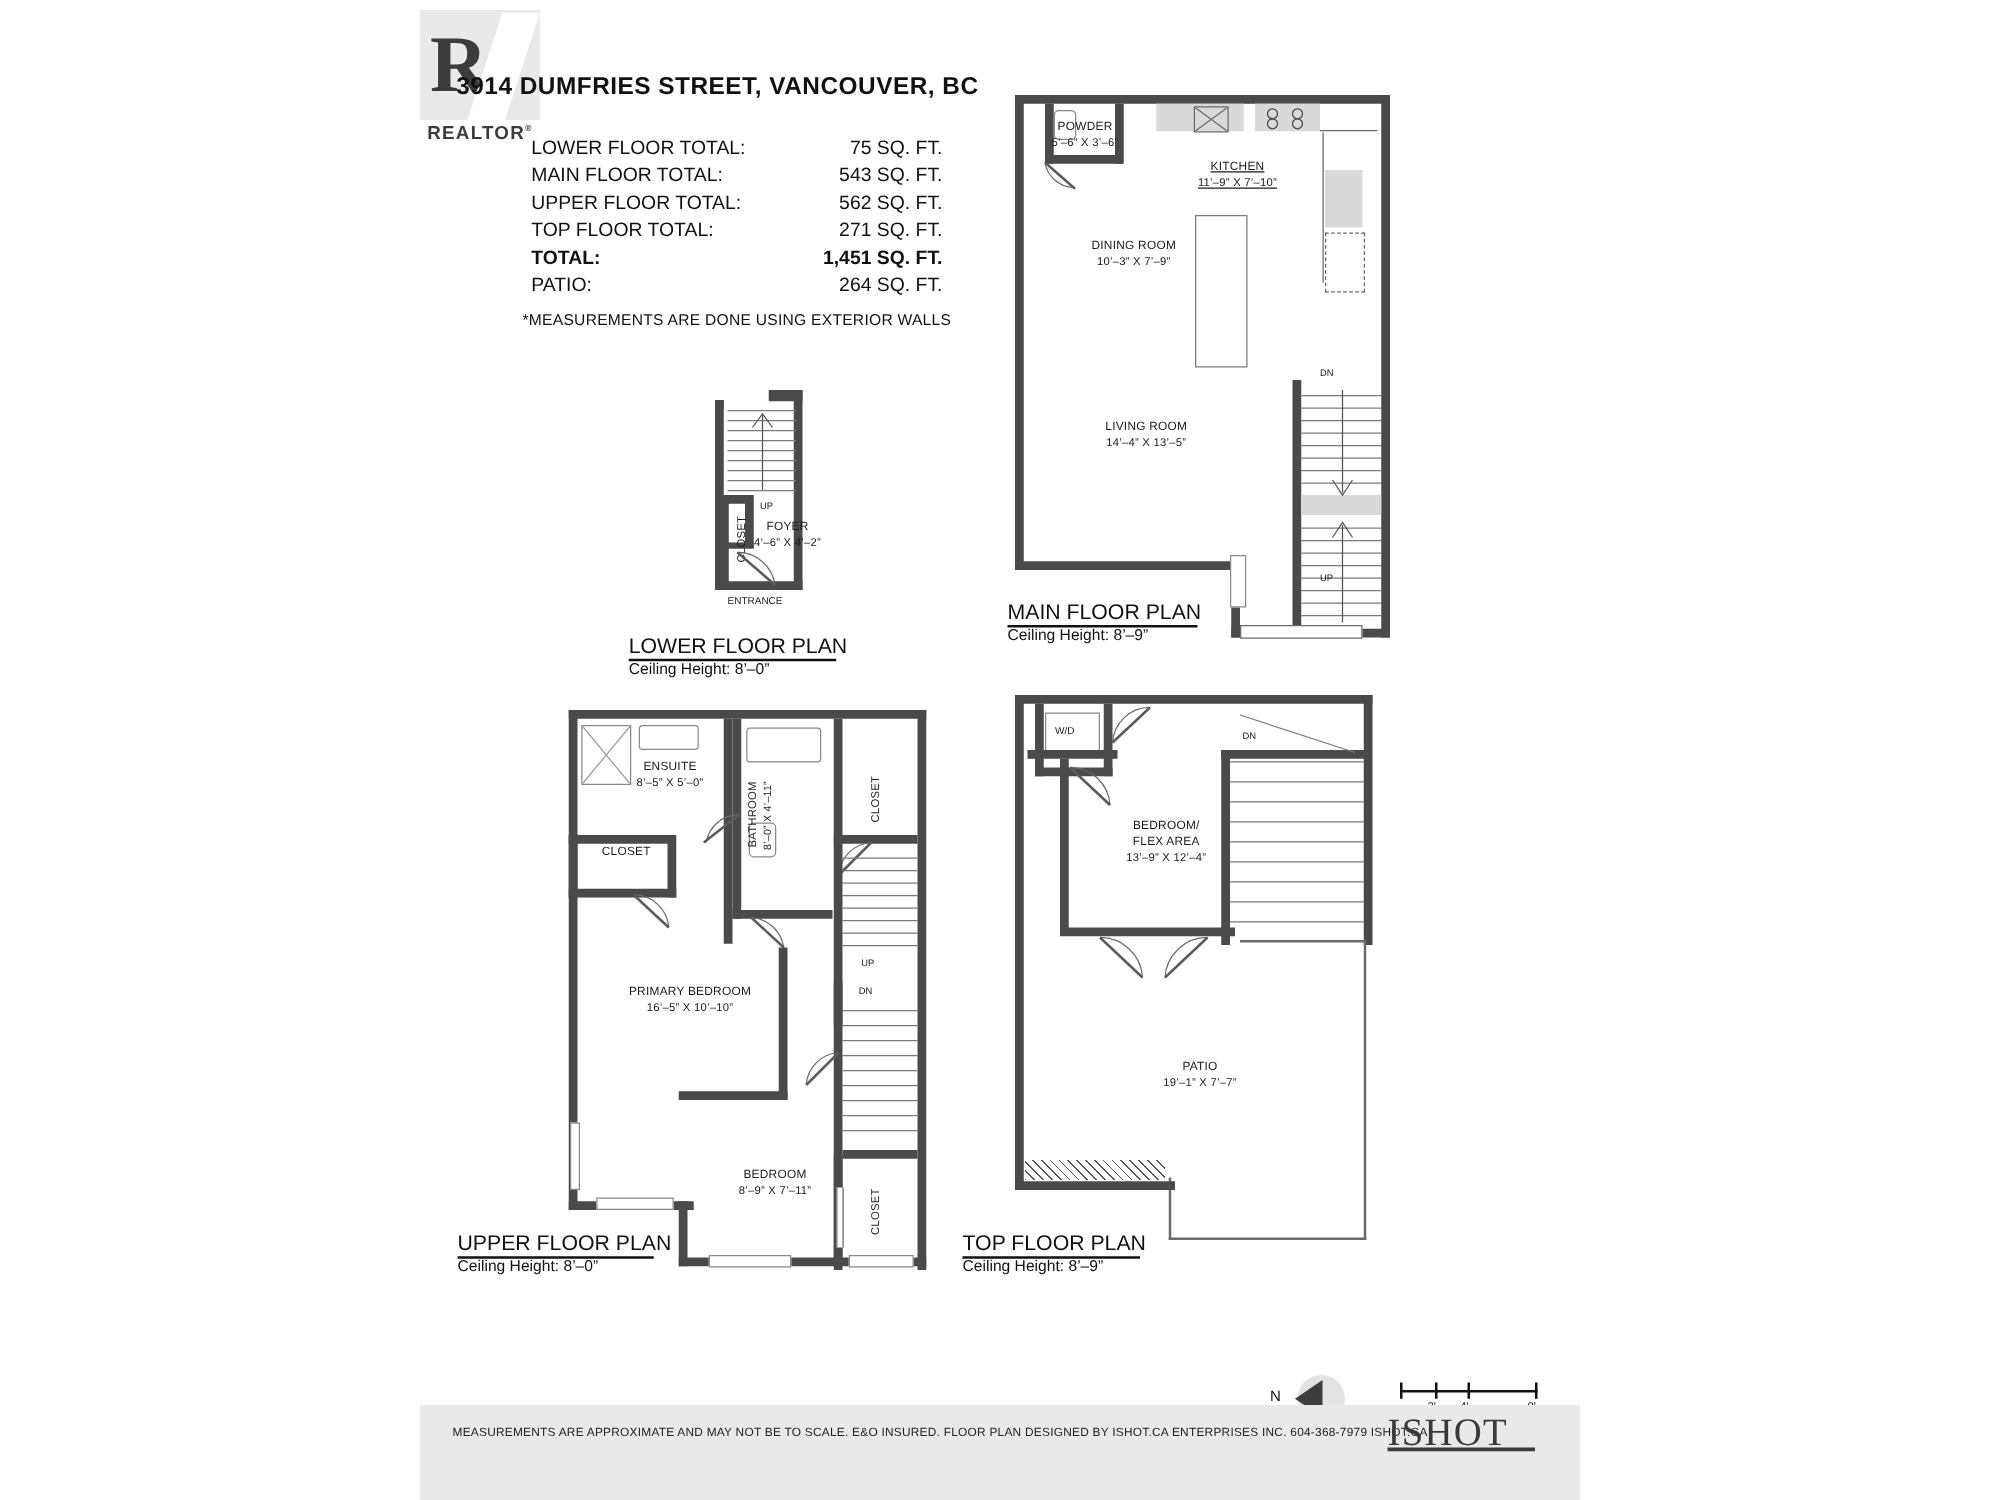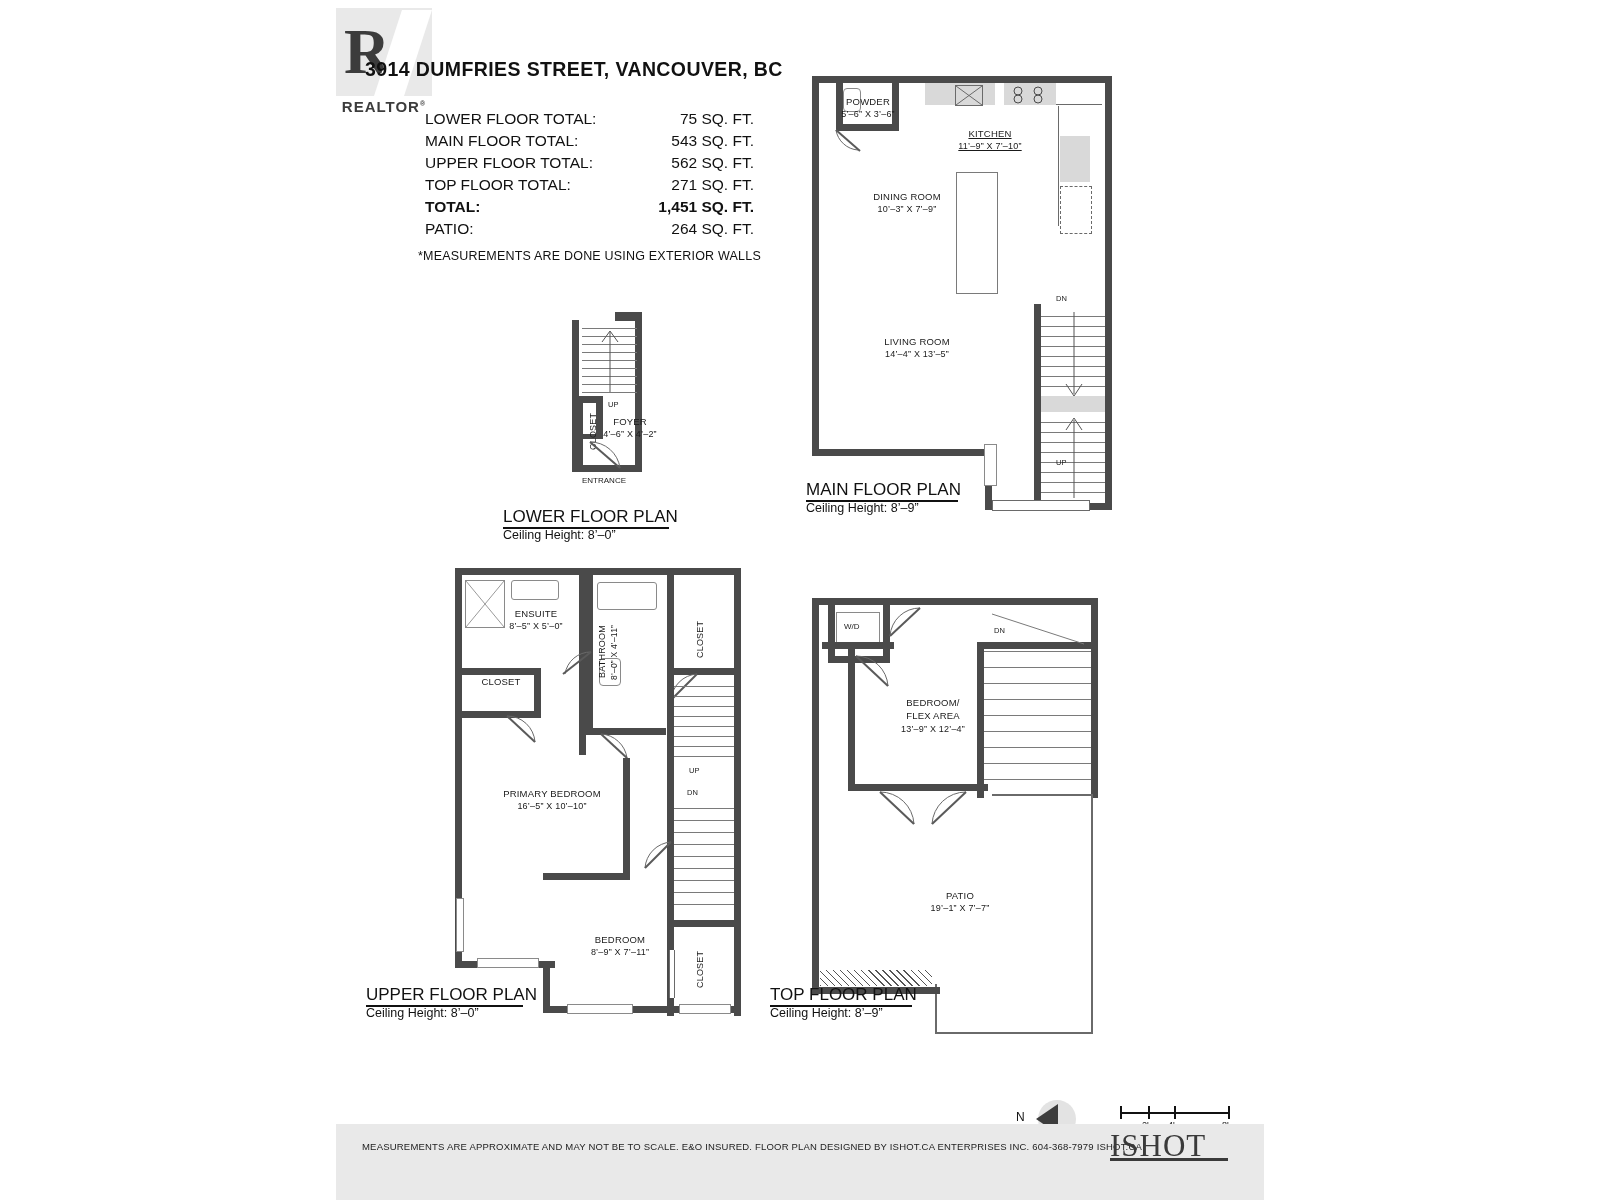--- a/index.html
+++ b/index.html
@@ -361,21 +361,21 @@
     <div class="abs" style="left:1px;top:330px;width:6px;height:52px;background:#fff;border:1px solid #8a8a8a;"></div>
     <div class="abs" style="left:22px;top:390px;width:60px;height:8px;background:#fff;border:1px solid #8a8a8a;"></div>
     <div class="abs" style="left:112px;top:436px;width:64px;height:8px;background:#fff;border:1px solid #8a8a8a;"></div>
     <div class="abs" style="left:224px;top:436px;width:50px;height:8px;background:#fff;border:1px solid #8a8a8a;"></div>
   </div>
 
   <div class="plan-title" style="left:366px;top:985px;">UPPER FLOOR PLAN</div>
   <div class="underline" style="left:366px;top:1005px;width:157px;"></div>
   <div class="plan-sub" style="left:366px;top:1006px;">Ceiling Height: 8’–0”</div>
 
-  <div class="abs" style="left:812px;top:556px;width:300px;height:440px;margin-top:42px;">
+  <div class="abs" style="left:812px;top:556px;width:300px;height:440px;">
 
     <div class="wall" style="left:0;top:0;width:7px;height:396px;"></div>
     <div class="wall" style="left:0;top:0;width:286px;height:7px;"></div>
     <div class="wall" style="left:279px;top:0;width:7px;height:200px;"></div>
 
     <div class="wall" style="left:16px;top:7px;width:7px;height:58px;"></div>
     <div class="wall" style="left:16px;top:58px;width:62px;height:7px;"></div>
     <div class="wall" style="left:71px;top:7px;width:7px;height:58px;"></div>
     <div class="abs" style="left:24px;top:14px;width:42px;height:34px;border:1px solid #8a8a8a;"></div>
     <div class="tiny" style="left:32px;top:24px;font-size:8px;">W/D</div>

